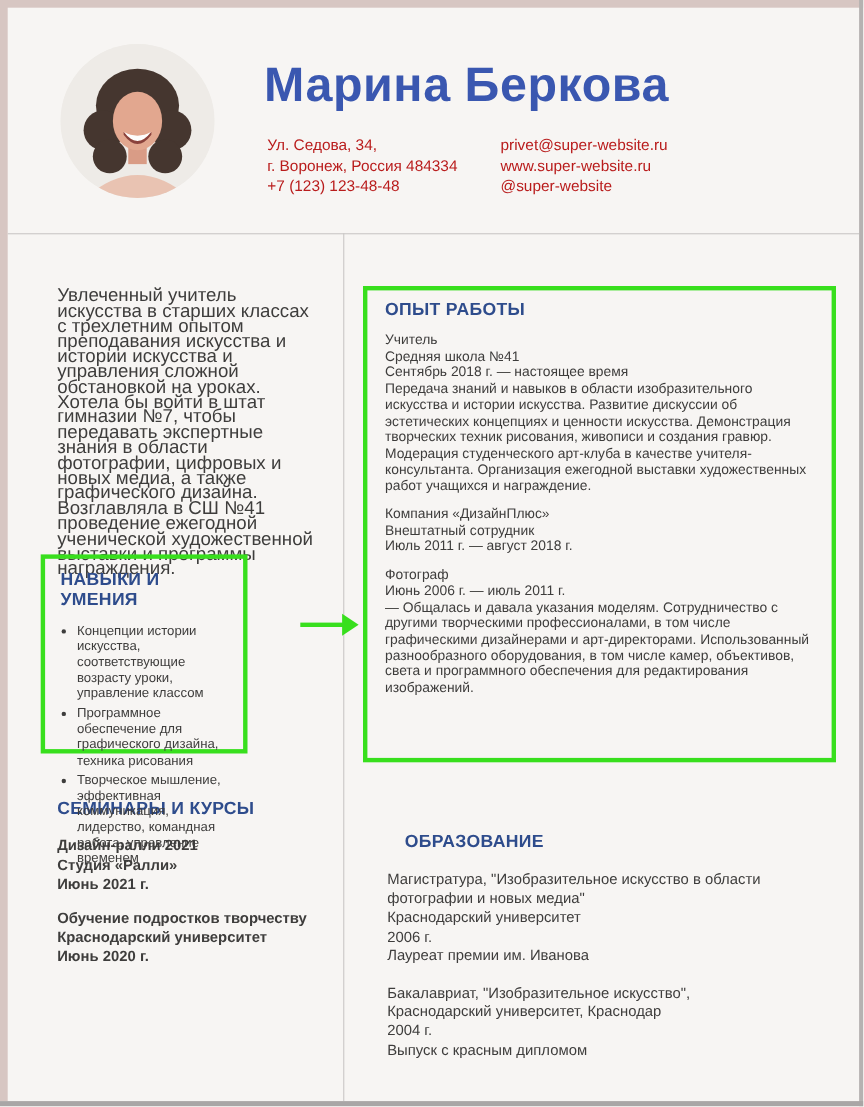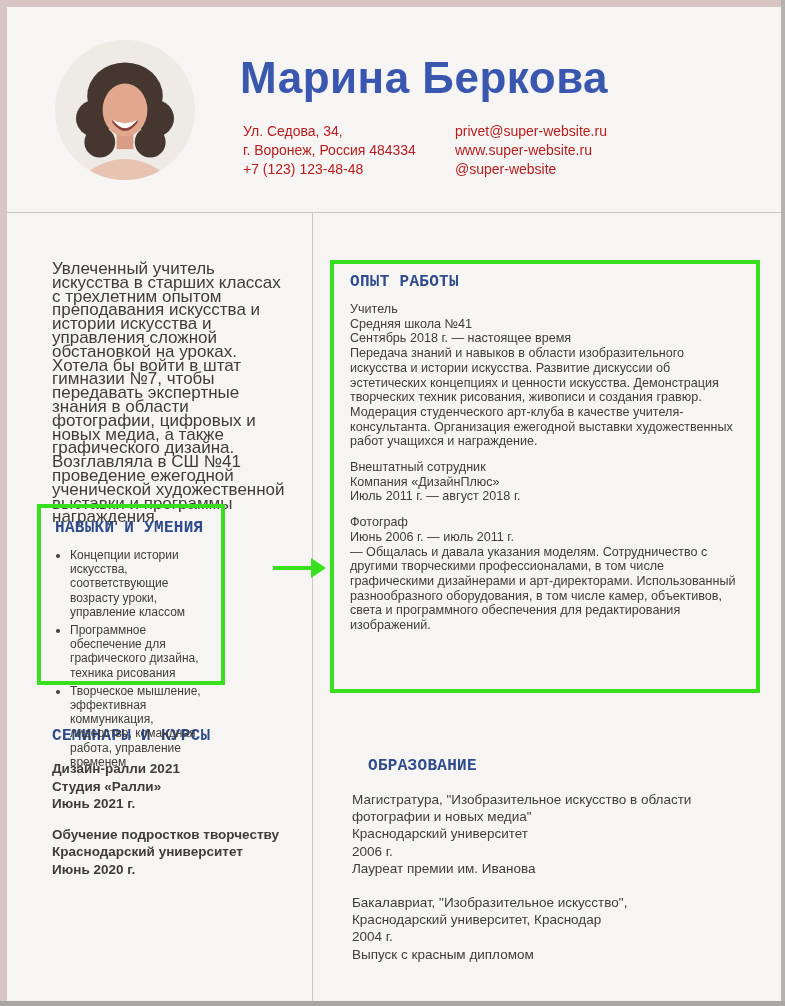--- a/index.html
+++ b/index.html
@@ -22,21 +22,21 @@
   .photo { position:absolute; left:55px; top:40px; width:140px; height:140px; border-radius:50%;
            overflow:hidden; background:#eeebe7; }
   .photo svg { width:100%; height:100%; display:block; }
   .name { position:absolute; left:240px; top:53px; width:520px; font-size:44px; font-weight:bold;
           color:#3a57b0; letter-spacing:0.5px; }
   .contact { position:absolute; top:122px; font-size:14px; line-height:19px; color:#b91c1c; }
   .contact-left  { left:243px; width:205px; }
   .contact-right { left:455px; width:230px; }
 
   
-  .sec-title { font-size:16px; font-weight:bold; color:#2e4c8c; letter-spacing:0.3px;font-family:Liberation Mono, monospace; }
+  .sec-title { font-size:16px; font-weight:bold; color:#2e4c8c; letter-spacing:0.3px; }
   .body-sm { font-size:17px; line-height:13.8px; color:#3e3d3c; }
 
   
   .profile { position:absolute; left:52px; top:262px; width:242px; }
 
   
   .skills-box { position:absolute; left:37px; top:504px; width:188px; height:181px;
                 border:4px solid #38df1d; padding:11px 12px 0 14px; background:transparent; z-index:3; }
   .skills-box ul { margin-top:11px; padding-left:15px; }
   .skills-box li { font-size:12px; line-height:14.2px; color:#3e3d3c; margin-bottom:4px; }
@@ -130,22 +130,22 @@
     <h2 class="sec-title">ОПЫТ РАБОТЫ</h2>
 
     <div class="job">
       <div>Учитель</div>
       <div>Средняя школа №41</div>
       <div>Сентябрь 2018 г. — настоящее время</div>
       <div>Передача знаний и навыков в области изобразительного искусства и истории искусства. Развитие дискуссии об эстетических концепциях и ценности искусства. Демонстрация творческих техник рисования, живописи и создания гравюр. Модерация студенческого арт-клуба в качестве учителя-консультанта. Организация ежегодной выставки художественных работ учащихся и награждение.</div>
     </div>
 
     <div class="job">
+      <div>Компания «ДизайнПлюс»</div>
       <div>Внештатный сотрудник</div>
-      <div>Компания «ДизайнПлюс»</div>
       <div>Июль 2011 г. — август 2018 г.</div>
     </div>
 
     <div class="job">
       <div>Фотограф</div>
       <div>Июнь 2006 г. — июль 2011 г.</div>
       <div>— Общалась и давала указания моделям. Сотрудничество с другими творческими профессионалами, в том числе графическими дизайнерами и арт-директорами. Использованный разнообразного оборудования, в том числе камер, объективов, света и программного обеспечения для редактирования изображений.</div>
     </div>
   </section>
 

